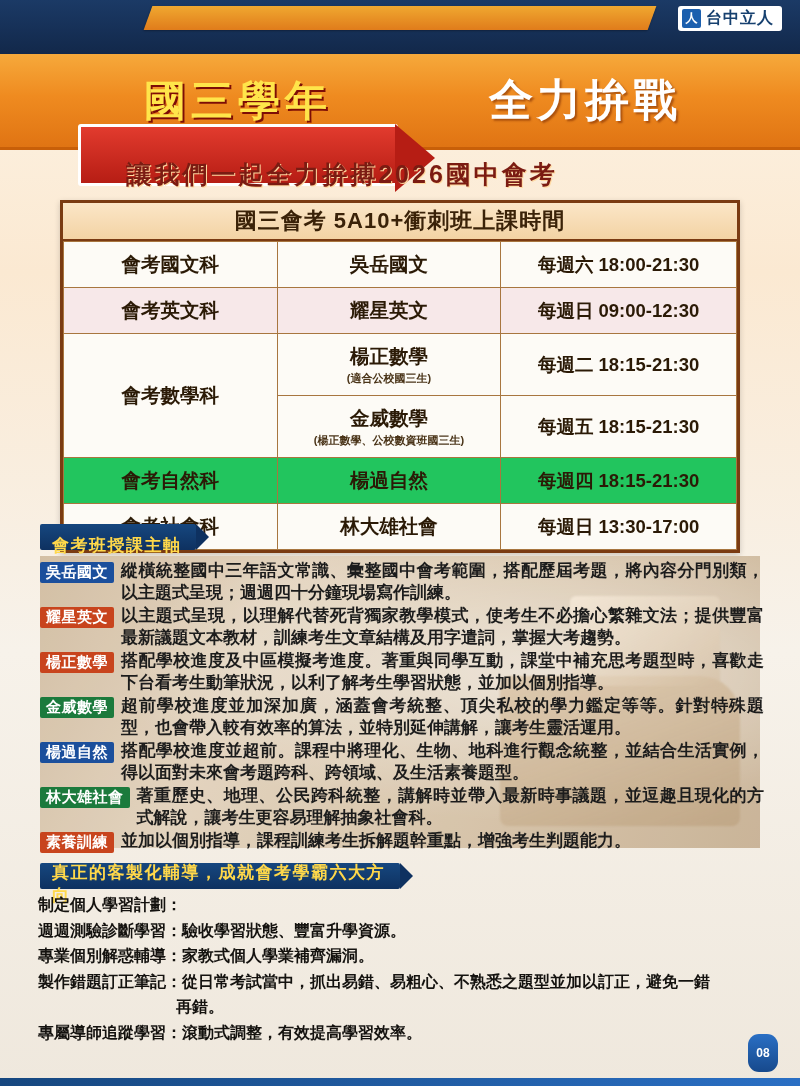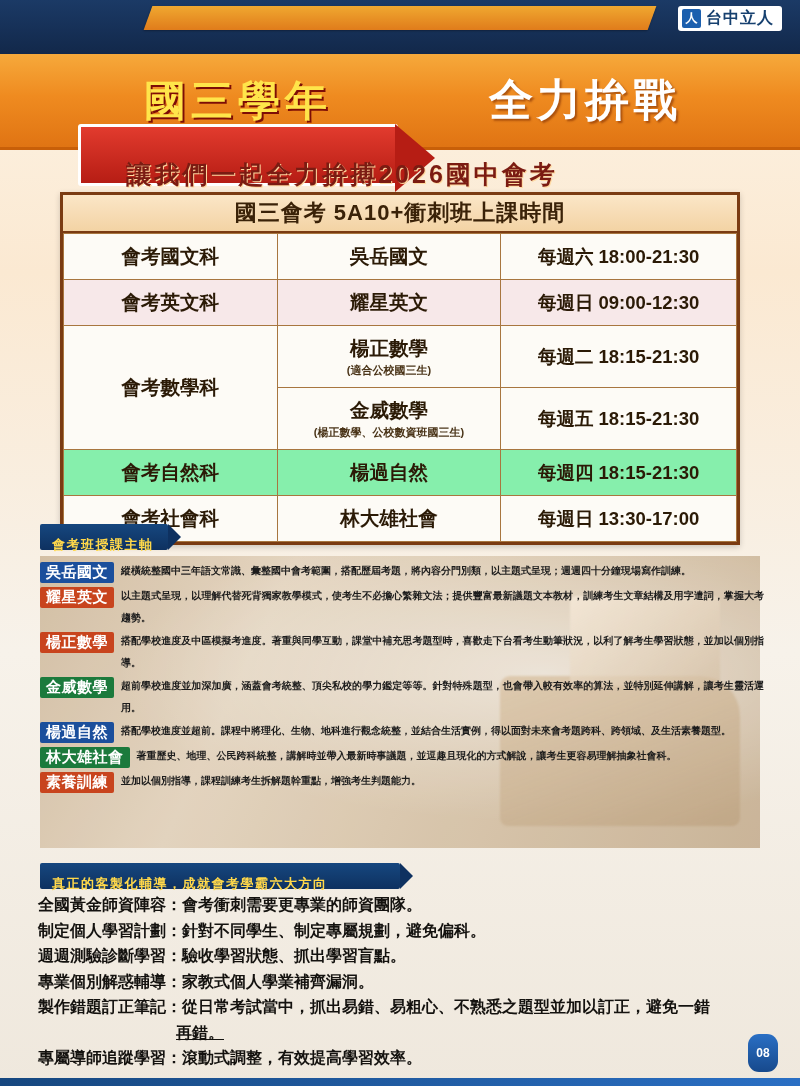--- a/index.html
+++ b/index.html
@@ -71,21 +71,21 @@
   }
   .subtitle {
     position: absolute; left: 0; top: 158px; width: 684px;
     text-align: center; font-size: 25px; font-weight: bold; letter-spacing: 3px;
     color: #7b1b12;
     text-shadow: 1px 1px 0 #ffd9a0;
   }
 
   
   .table-wrap {
-    position: absolute; left: 60px; top: 192px; width: 680px;
+    position: absolute; left: 60px; top: 200px; width: 680px;
     border: 3px solid #7a3b12;
     background: #fffaf2;
     box-shadow: 0 2px 6px rgba(0,0,0,.18);
   }
   .table-title {
     height: 38px; background: linear-gradient(180deg,#fbe6c7 0%, #f3d3a4 100%);
     border-bottom: 2px solid #7a3b12;
     font-size: 22px; font-weight: bold; color: #3a2208;
     display: flex; align-items: center; justify-content: center; letter-spacing: 1px;
   }
@@ -96,29 +96,29 @@
     font-size: 19.5px; font-weight: bold; color: #2b1a06;
     padding: 9px 4px;
   }
   table.sched td.sub { width: 216px; }
   table.sched td.teach { width: 226px; }
   table.sched td.time { width: 238px; font-size: 18.5px; }
   tr.r1 td { background: #fdfbf6; }
   tr.r2 td { background: #f7e8e9; }
   tr.r3 td { background: #fdfbf6; }
   tr.r4 td { background: #fdfbf6; }
-  tr.r5 td { background: #86efac; }
+  tr.r5 td { background: #22c55e; }
   tr.r6 td { background: #fdfbf6; }
   .note { display:block; font-size: 11px; font-weight: bold; color: #4a3418; margin-top: 1px; }
 
   
   .sec-head {
     position: absolute; height: 26px;
     background: linear-gradient(180deg,#16477f 0%, #0e3160 100%);
-    color: #ffd84a; font-size: 13px; font-weight: bold; letter-spacing: 1.5px;
+    color: #ffd84a; font-size: 17px; font-weight: bold; letter-spacing: 1.5px;
     display: flex; align-items: center; padding: 16px 14px 0 12px;
     border-radius: 2px;
   }
   .sec-head::after{
     content:""; position:absolute; right:-13px; top:0;
     border-left:13px solid #0e3160; border-top:13px solid transparent; border-bottom:13px solid transparent;
   }
   #secA { left: 40px; top: 524px; }
   #secB { left: 40px; top: 863px; width: 360px; }
 
@@ -143,30 +143,30 @@
   .bullets { position: absolute; left: 40px; top: 560px; width: 724px; }
   .brow { display: flex; align-items: flex-start; margin-bottom: 2px; }
   .btag {
     flex: 0 0 auto; min-width: 72px; height: 21px; margin-top: 2px;
     color: #ffffff; font-size: 15px; font-weight: bold; letter-spacing: .5px;
     display: flex; align-items: center; justify-content: center;
     padding: 0 6px; border-radius: 2px;
   }
   .btxt {
     flex: 1 1 auto; padding-left: 7px;
-    font-size: 10px; font-weight: bold; color: #1c1c1c; line-height: 21.5px;
+    font-size: 17px; font-weight: bold; color: #1c1c1c; line-height: 21.5px;
     text-align: justify;
   }
 
   
   .blist { position: absolute; left: 38px; top: 893px; width: 726px; }
   .bline { display: flex; font-size: 16px; font-weight: bold; color: #14120f; line-height: 24px; margin-bottom: 1.5px; }
   .bl-label { flex: 0 0 auto; white-space: nowrap; }
   .bl-text { flex: 1 1 auto; }
-  .bl-cont { margin-left: 138px; text-decoration: underline; }
+  .bl-cont { margin-left: 138px; }
 
   .pagenum {
     position: absolute; right: 22px; bottom: 14px;
     width: 30px; height: 38px; border-radius: 11px;
     background: linear-gradient(180deg,#2a6fc4 0%, #17498c 100%);
     color: #fff; font-size: 12px; font-weight: bold;
     display: flex; align-items: center; justify-content: center;
   }
   .footbar {
     position: absolute; left: 0; bottom: 0; width: 800px; height: 8px;
@@ -268,30 +268,25 @@
     <div class="brow">
       <div class="btag" style="background:#c8441d">素養訓練</div>
       <div class="btxt">並加以個別指導，課程訓練考生拆解題幹重點，增強考生判題能力。</div>
     </div>
   </div>
 
   <div class="sec-head" id="secB">真正的客製化輔導，成就會考學霸六大方向</div>
 
   <div class="blist">
     <div class="bline">
-      <span class="bl-label">全國黃金師資陣容：</span>
-      <span class="bl-text">會考衝刺需要更專業的師資團隊。</span>
-    </div>
-    <div class="bline">
       <span class="bl-label">制定個人學習計劃：</span>
-      <span class="bl-text">針對不同學生、制定專屬規劃，避免偏科。</span>
     </div>
     <div class="bline">
       <span class="bl-label">週週測驗診斷學習：</span>
-      <span class="bl-text">驗收學習狀態、抓出學習盲點。</span>
+      <span class="bl-text">驗收學習狀態、豐富升學資源。</span>
     </div>
     <div class="bline">
       <span class="bl-label">專業個別解惑輔導：</span>
       <span class="bl-text">家教式個人學業補齊漏洞。</span>
     </div>
     <div class="bline">
       <span class="bl-label">製作錯題訂正筆記：</span>
       <span class="bl-text">從日常考試當中，抓出易錯、易粗心、不熟悉之題型並加以訂正，避免一錯</span>
     </div>
     <div class="bline bl-cont">再錯。</div>

